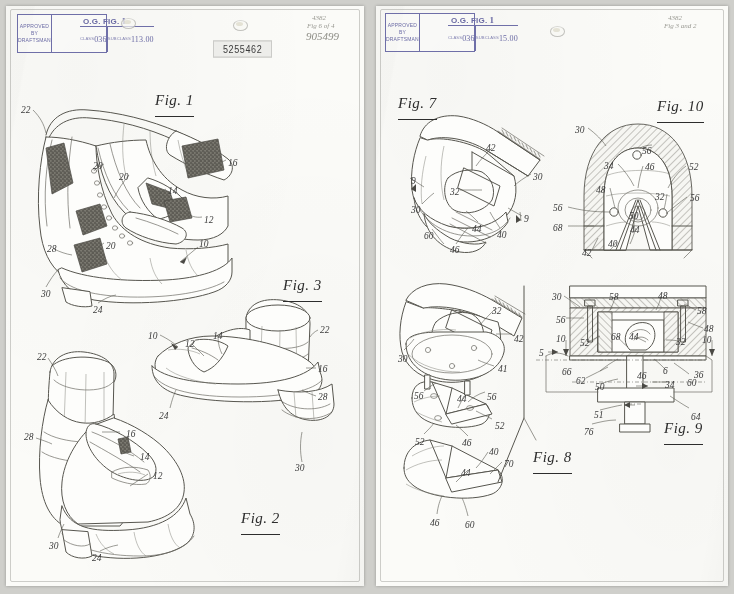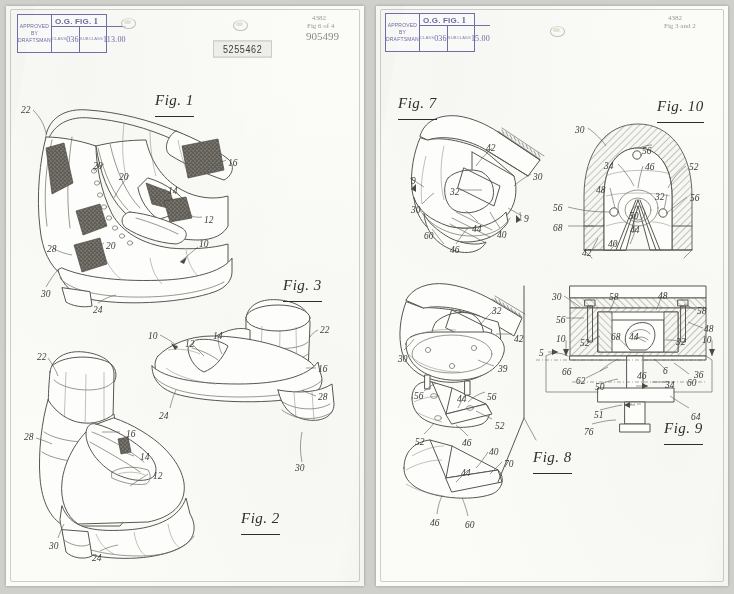--- a/index.html
+++ b/index.html
@@ -21,21 +21,21 @@
   #sheetL{left:6px;top:6px;width:358px;height:580px;}
   #sheetR{left:376px;top:6px;width:352px;height:580px;}
 
   .edgeline{position:absolute;border:1px solid rgba(120,120,115,.35);
             border-radius:2px;pointer-events:none;}
 
   
   .stamp{position:absolute;border:1.3px solid #6f6fa8;
          color:#6a6aa4;display:flex;font-size:5px;
          font-family:"Liberation Sans",sans-serif;letter-spacing:.2px;
-         background:rgba(255,255,255,.25);}
+         background:rgba(255,255,255,.25);gap:28px;}
   .stamp .lcol{width:36px;border-right:1.3px solid #6f6fa8;
         display:flex;flex-direction:column;justify-content:center;
         align-items:center;line-height:1.45;padding:1px 0;}
   .stamp .rcol{flex:1;display:flex;flex-direction:column;}
   .stamp .og{padding:1px 3px 0;font-size:8px;font-weight:bold;
         border-bottom:1.3px solid #6f6fa8;white-space:nowrap;
         display:flex;align-items:baseline;gap:2px;}
   .stamp .og .fignum{font-family:"Liberation Serif",serif;font-size:9px;}
   .stamp .subrow{display:flex;flex:1;}
   .stamp .cell{flex:1;display:flex;flex-direction:row;
@@ -45,21 +45,21 @@
   .stamp .val{font-size:8px;font-family:"Liberation Serif",serif;}
 
   
   .pnum{position:absolute;background:#ededea;
         border:1px solid rgba(170,170,165,.5);
         font-family:"Liberation Sans",sans-serif;
         font-size:9px;letter-spacing:.6px;color:#3b3b3b;
         padding:1px 9px;transform:scaleY(1.25);}
 
   
-  .hand{position:absolute;color:#9a9a93;
+  .hand{position:absolute;color:#9a9a93;font-style:italic;
         font-family:"Liberation Serif",serif;white-space:nowrap;}
 
   
   .hole{position:absolute;width:13px;height:9px;border-radius:50%;
         border:1px solid rgba(150,150,145,.55);
         border-top-color:rgba(120,120,115,.25);
         background:rgba(248,248,244,.7);}
   .hole b{position:absolute;left:2px;top:1px;width:7px;height:4px;
         border-radius:50%;background:rgba(205,200,175,.45);display:block;}
 
@@ -701,21 +701,21 @@
       <div class="ref" style="left: 690px; top: 193px;">56</div>
       <div class="ref" style="left: 553px; top: 203px;">56</div>
       <div class="ref" style="left: 553px; top: 223px;">68</div>
       <div class="ref" style="left: 629px; top: 211px;">50</div>
       <div class="ref" style="left: 630px; top: 225px;">44</div>
       <div class="ref" style="left: 608px; top: 239px;">40</div>
       <div class="ref" style="left: 582px; top: 248px;">42</div>
       <div class="ref" style="left: 492px; top: 306px;">32</div>
       <div class="ref" style="left: 514px; top: 334px;">42</div>
       <div class="ref" style="left: 398px; top: 354px;">30</div>
-      <div class="ref" style="left: 498px; top: 364px;">39</div>
+      <div class="ref" style="left: 498px; top: 364px;">41</div>
       <div class="ref" style="left: 414px; top: 391px;">56</div>
       <div class="ref" style="left: 457px; top: 394px;">44</div>
       <div class="ref" style="left: 487px; top: 392px;">56</div>
       <div class="ref" style="left: 495px; top: 421px;">52</div>
       <div class="ref" style="left: 415px; top: 437px;">52</div>
       <div class="ref" style="left: 462px; top: 438px;">46</div>
       <div class="ref" style="left: 489px; top: 447px;">40</div>
       <div class="ref" style="left: 504px; top: 459px;">70</div>
       <div class="ref" style="left: 461px; top: 468px;">44</div>
       <div class="ref" style="left: 430px; top: 518px;">46</div>

